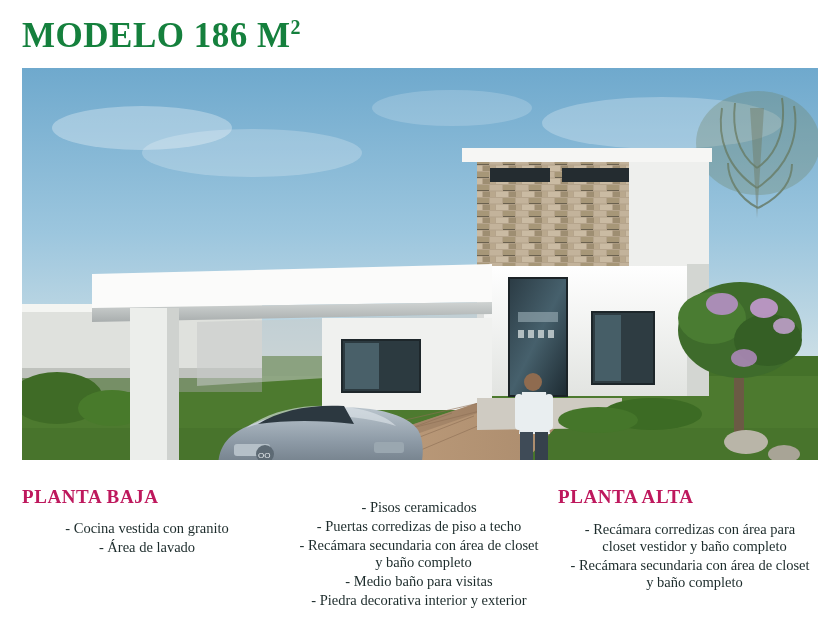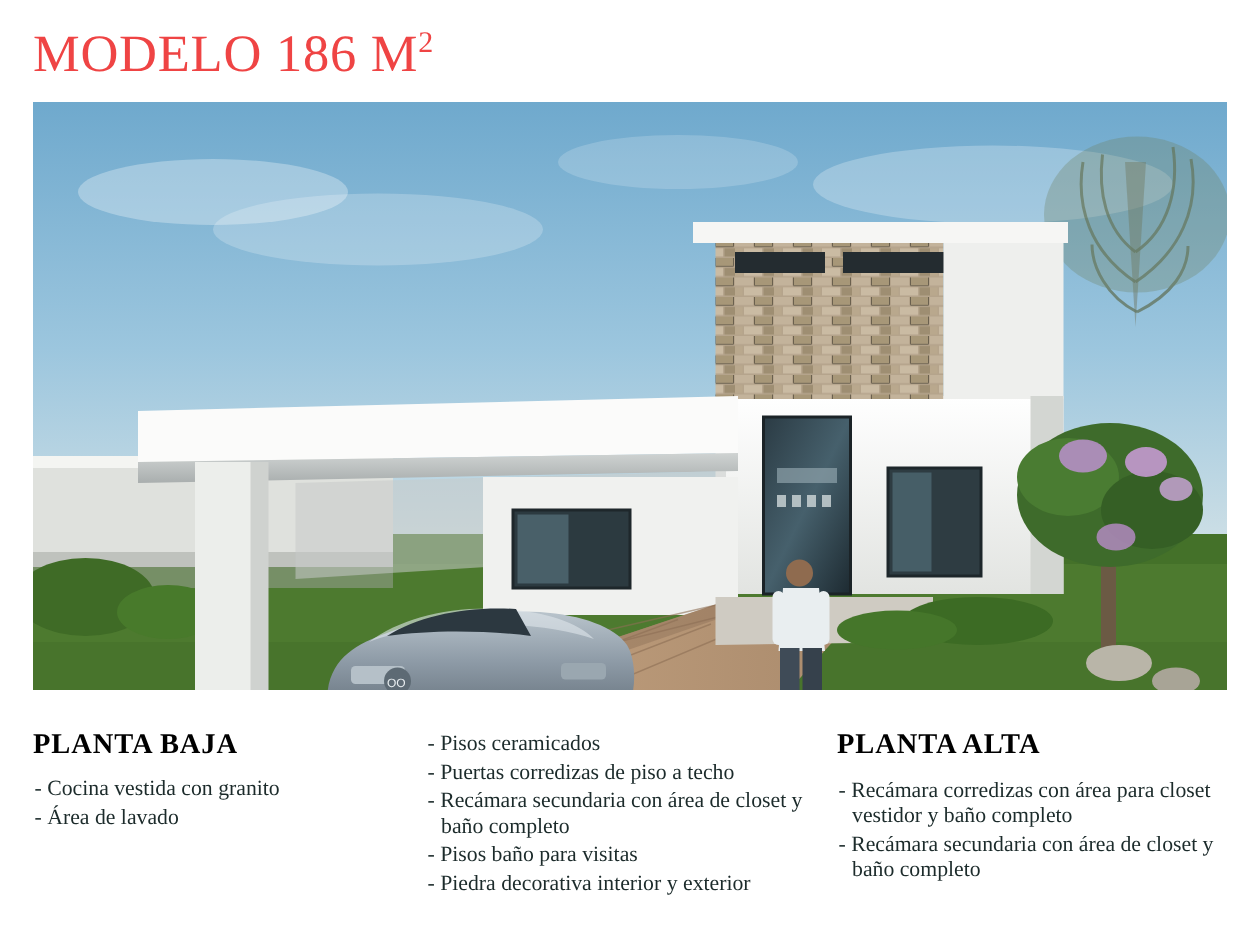--- a/index.html
+++ b/index.html
@@ -20,24 +20,24 @@
     height: 630px;
     background: #ffffff;
   }
 
   
   .title {
     position: absolute;
     left: 22px;
     top: 16px;
     font-family: "Liberation Serif", serif;
-    font-weight: normal;
+    font-weight: bold;
     font-size: 35px;
     letter-spacing: 0.5px;
-    color: #ef4444;
+    color: #15803d;
     white-space: nowrap;
   }
   .title .sup {
     font-size: 20px;
     vertical-align: super;
     line-height: 0;
   }
 
   
   .hero {
@@ -69,28 +69,29 @@
   }
   .col-left  { left: 0px;   width: 250px; }
   .col-mid   { left: 262px; width: 270px; }
   .col-right { left: 536px; width: 264px; }
 
   .col-heading {
     font-family: "Liberation Serif", serif;
     font-weight: bold;
     font-size: 19px;
     letter-spacing: 0.6px;
-    color: #000000;
+    color: #be185d;
     margin: 0 0 10px 0;
     white-space: nowrap;
   }
   .bullets {
     list-style: none;
-    margin: 1px;
+    margin: 12px;
     padding: 0;
+    text-align: center;
   }
   .bullets li {
     font-family: "Liberation Serif", serif;
     font-size: 14.5px;
     line-height: 17px;
     color: #1c2b2b;
     margin-bottom: 2px;
     padding-left: 9px;
     text-indent: -9px;
   }
@@ -291,21 +292,21 @@
         <li>Área de lavado</li>
       </ul>
     </div>
 
     <div class="col col-mid">
       <h2 class="col-heading"></h2>
       <ul class="bullets">
         <li>Pisos ceramicados</li>
         <li>Puertas corredizas de piso a techo</li>
         <li>Recámara secundaria con área de closet y baño completo</li>
-        <li>Pisos baño para visitas</li>
+        <li>Medio baño para visitas</li>
         <li>Piedra decorativa interior y exterior</li>
       </ul>
     </div>
 
     <div class="col col-right">
       <h2 class="col-heading">PLANTA ALTA</h2>
       <ul class="bullets">
         <li>Recámara corredizas con área para closet vestidor y baño completo</li>
         <li>Recámara secundaria con área de closet y baño completo</li>
       </ul>

